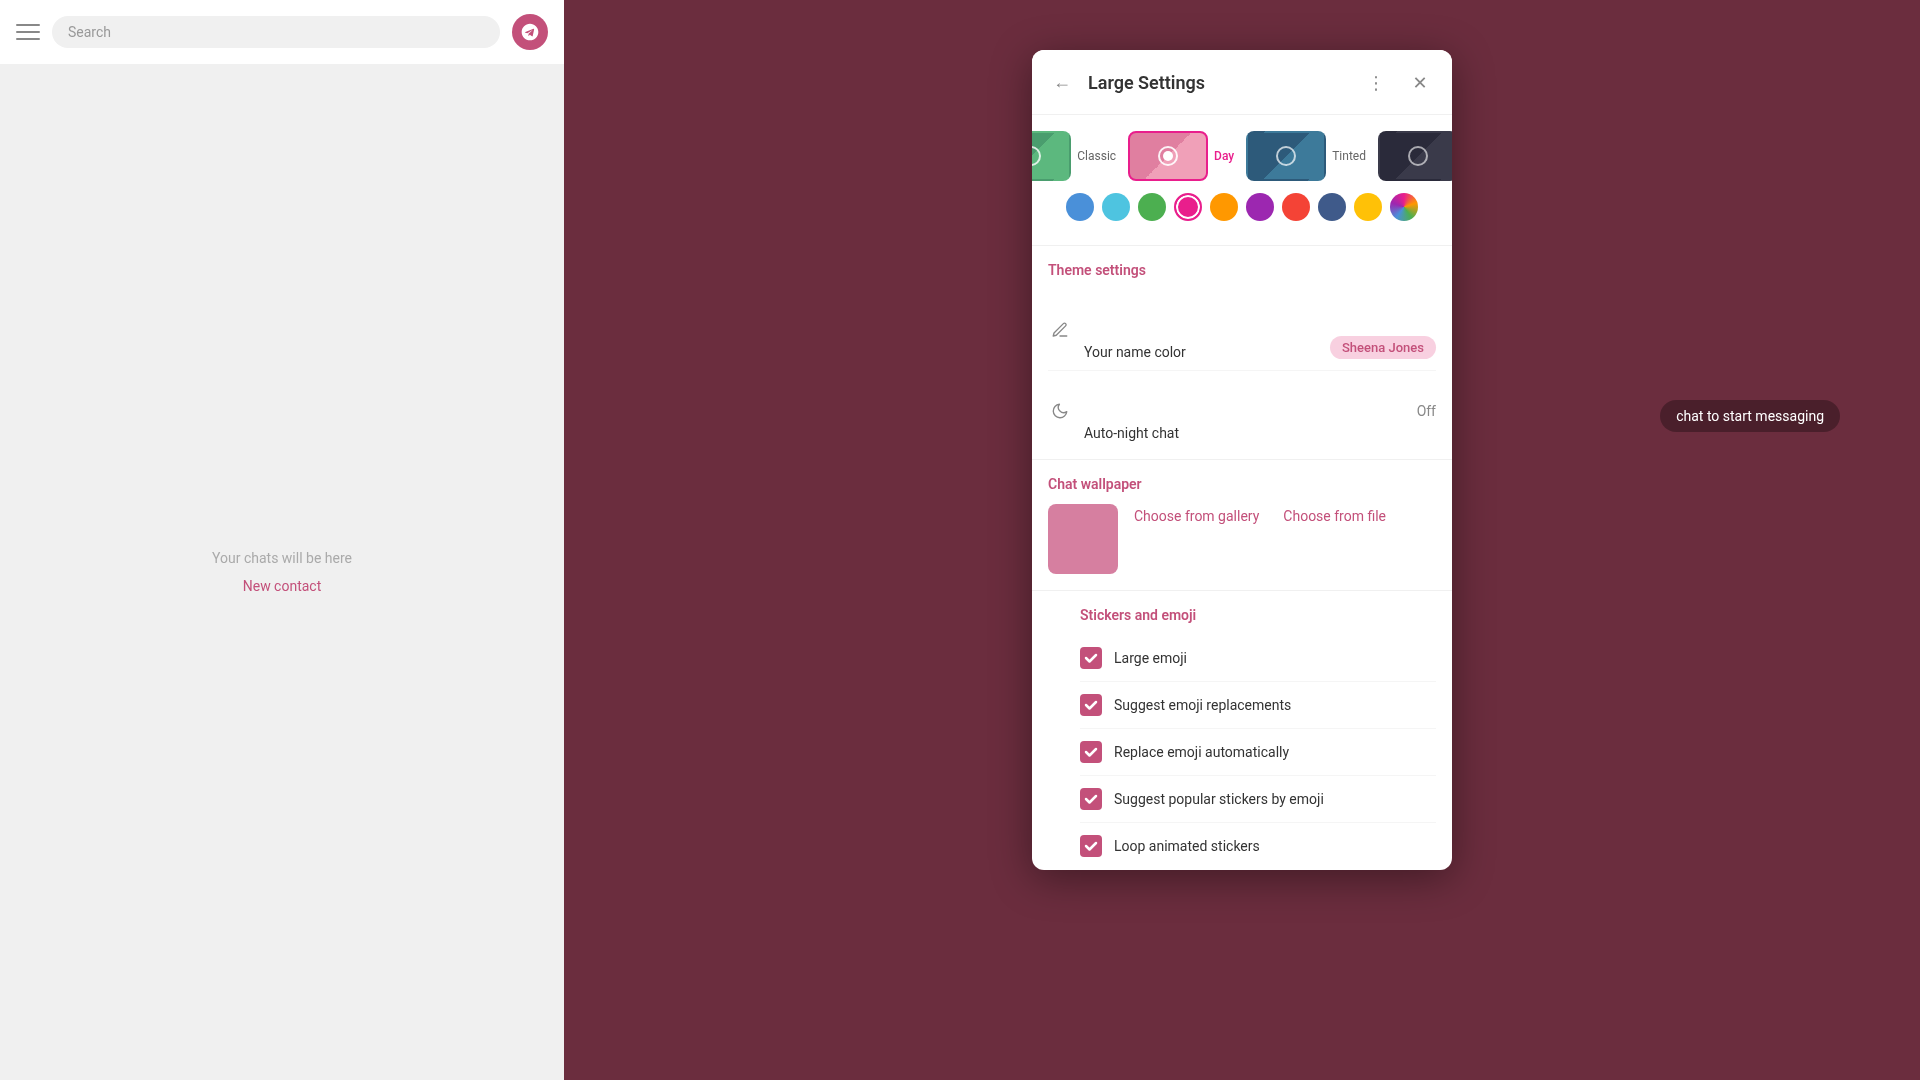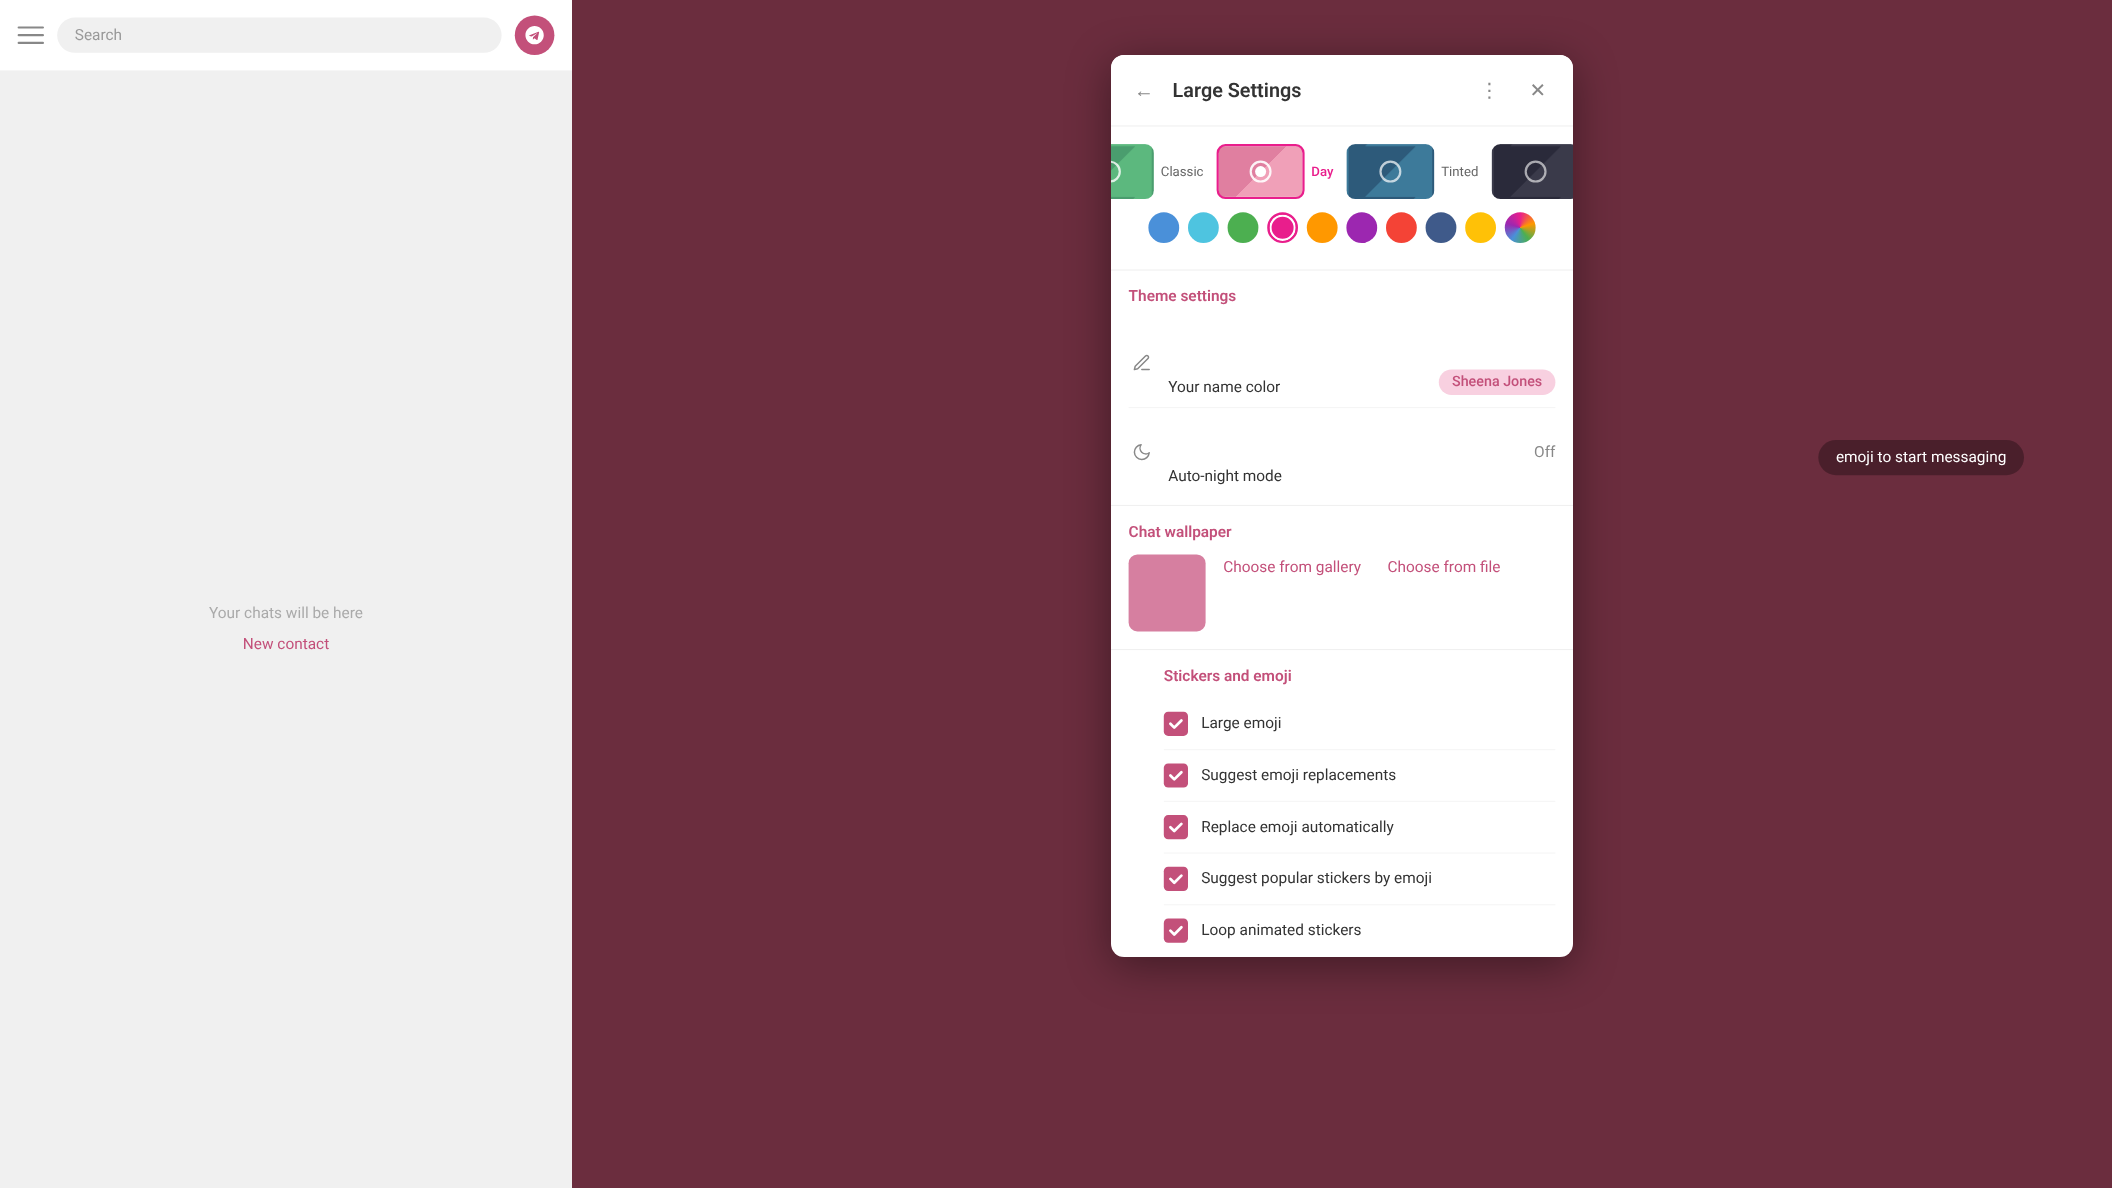--- a/index.html
+++ b/index.html
@@ -7,21 +7,21 @@
       width: 1920px;
       height: 1080px;
       overflow: hidden;
       font-family: -apple-system, BlinkMacSystemFont, 'Segoe UI', Roboto, sans-serif;
       background: #6b2d3e;
       display: flex;
     }
 
     
     .sidebar {
-      width: 520px;
+      width: 564px;
       height: 1080px;
       background: #f0f0f0;
       display: flex;
       flex-direction: column;
       flex-shrink: 0;
     }
 
     .sidebar-header {
       display: flex;
       align-items: center;
@@ -452,21 +452,21 @@
         </svg>
     </div>
   </div>
   <div class="sidebar-content">
     <div style="color:#aaa; font-size:14px;text-align:right;">Your chats will be here</div>
     <div class="new-contact">New contact</div>
   </div>
 </div>
 
 <div class="main-area">
-  <div class="start-messaging-hint">emoji to start messaging</div>
+  <div class="start-messaging-hint">chat to start messaging</div>
 
   <div class="dialog-overlay">
     <div class="dialog">
 
       <div class="dialog-header">
         <div class="back-btn">←</div>
         <div class="dialog-title">Large Settings</div>
         <div class="more-btn">⋮</div>
         <div class="close-btn">✕</div>
       </div>
@@ -530,21 +530,21 @@
           </div>
           <div class="setting-label">Your name color</div>
           <div class="setting-value name-badge">Sheena Jones</div>
         </div>
         <div class="setting-row">
           <div class="setting-icon">
             <svg width="18" height="18" viewBox="0 0 24 24" fill="none" stroke="#888" stroke-width="1.8" stroke-linecap="round" stroke-linejoin="round">
               <path d="M21 12.79A9 9 0 1 1 11.21 3 7 7 0 0 0 21 12.79z"></path>
             </svg>
           </div>
-          <div class="setting-label">Auto-night mode</div>
+          <div class="setting-label">Auto-night chat</div>
           <div class="setting-value">Off</div>
         </div>
       </div>
 
       <div class="section-divider"></div>
 
       <div class="wallpaper-section">
         <div class="section-title">Chat wallpaper</div>
         <div class="wallpaper-preview">
           <div class="wallpaper-thumb"></div>

